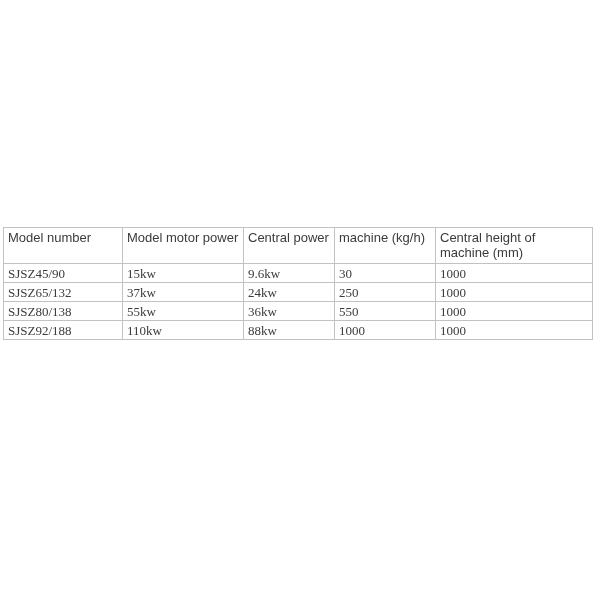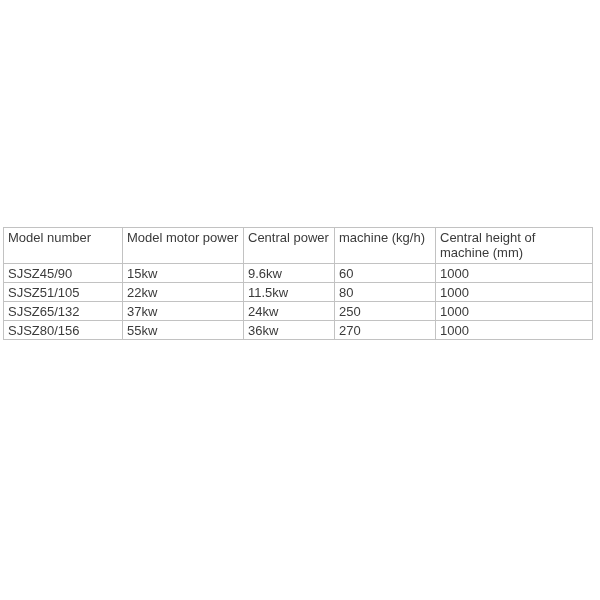--- a/index.html
+++ b/index.html
@@ -39,20 +39,21 @@
     background: #ffffff;
   }
   table.spec th {
     height: 36px;
     margin-top: 16px;
   }
   table.spec td {
     height: 19px;
     vertical-align: middle;
     white-space: nowrap;
+    font-family: Liberation Serif, serif;
   }
 </style>
 </head>
 <body>
 
 <div id="canvas">
   <table class="spec">
     <colgroup>
       <col style="width:119px">
       <col style="width:121px">
@@ -67,39 +68,39 @@
           <th>Central power</th>
           <th>machine (kg/h)</th>
           <th>Central height of machine (mm)</th>
         </tr>
     </thead>
     <tbody id="body-rows">
         <tr>
           <td>SJSZ45/90</td>
           <td>15kw</td>
           <td>9.6kw</td>
-          <td>60</td>
-          <td>1000</td>
-        </tr>
-        <tr>
-          <td>SJSZ51/105</td>
-          <td>22kw</td>
-          <td>11.5kw</td>
-          <td>80</td>
+          <td>30</td>
           <td>1000</td>
         </tr>
         <tr>
           <td>SJSZ65/132</td>
           <td>37kw</td>
           <td>24kw</td>
           <td>250</td>
           <td>1000</td>
         </tr>
         <tr>
-          <td>SJSZ80/156</td>
+          <td>SJSZ80/138</td>
           <td>55kw</td>
           <td>36kw</td>
-          <td>270</td>
+          <td>550</td>
+          <td>1000</td>
+        </tr>
+        <tr>
+          <td>SJSZ92/188</td>
+          <td>110kw</td>
+          <td>88kw</td>
+          <td>1000</td>
           <td>1000</td>
         </tr>
       </tbody>
   </table>
 </div>
 
 </body></html>

